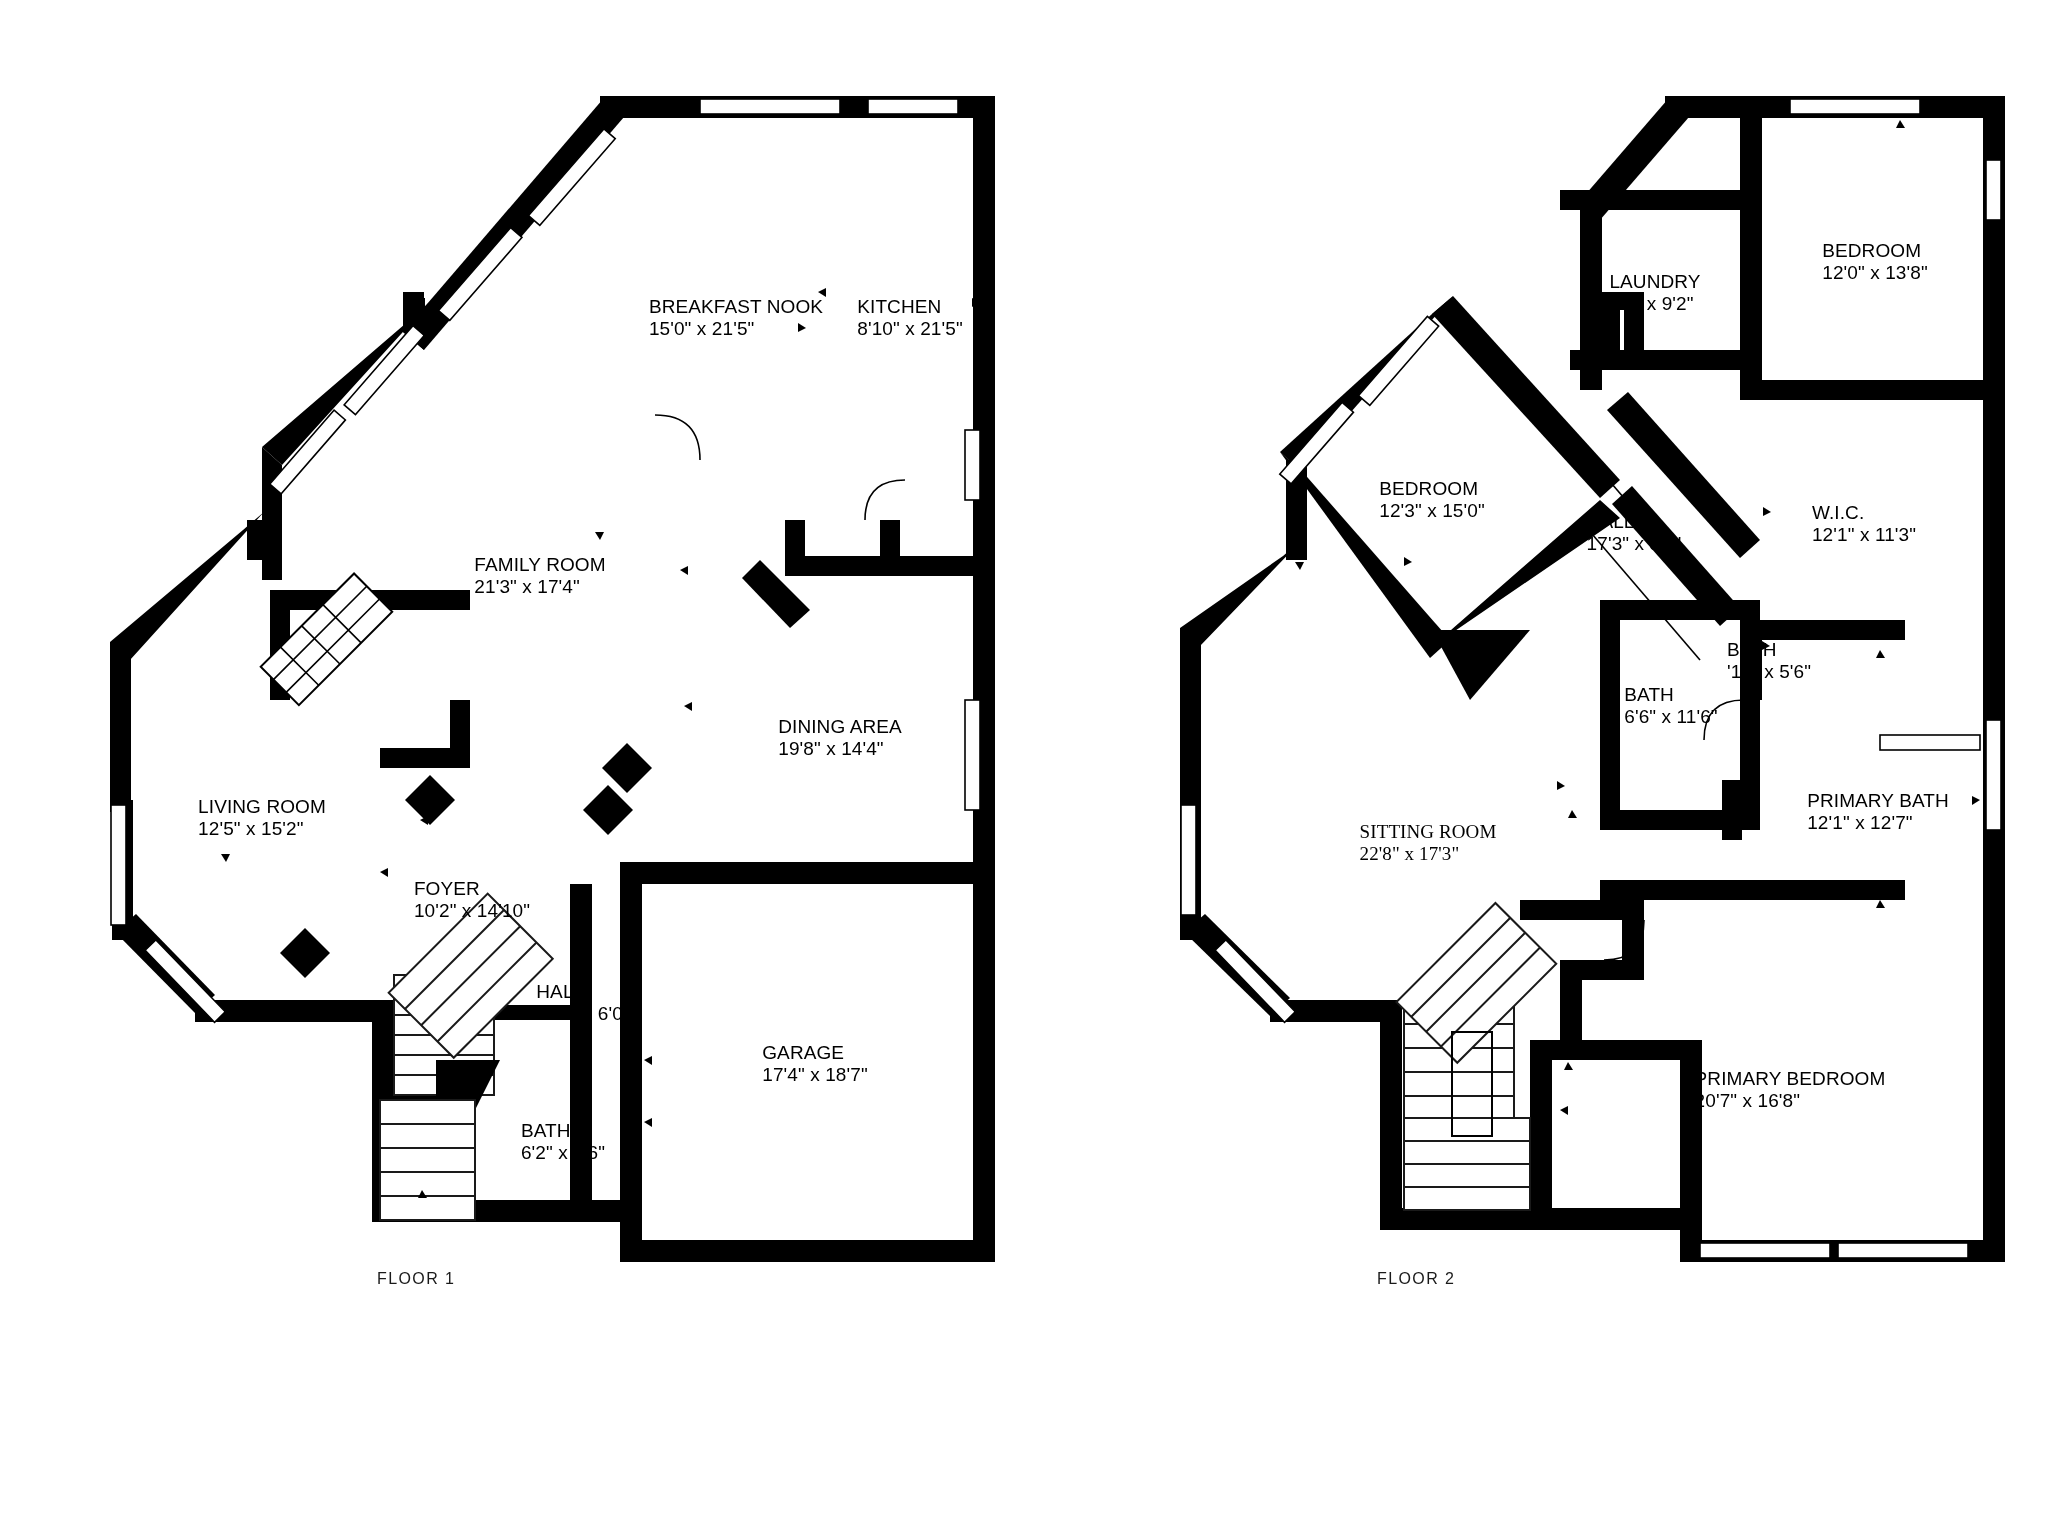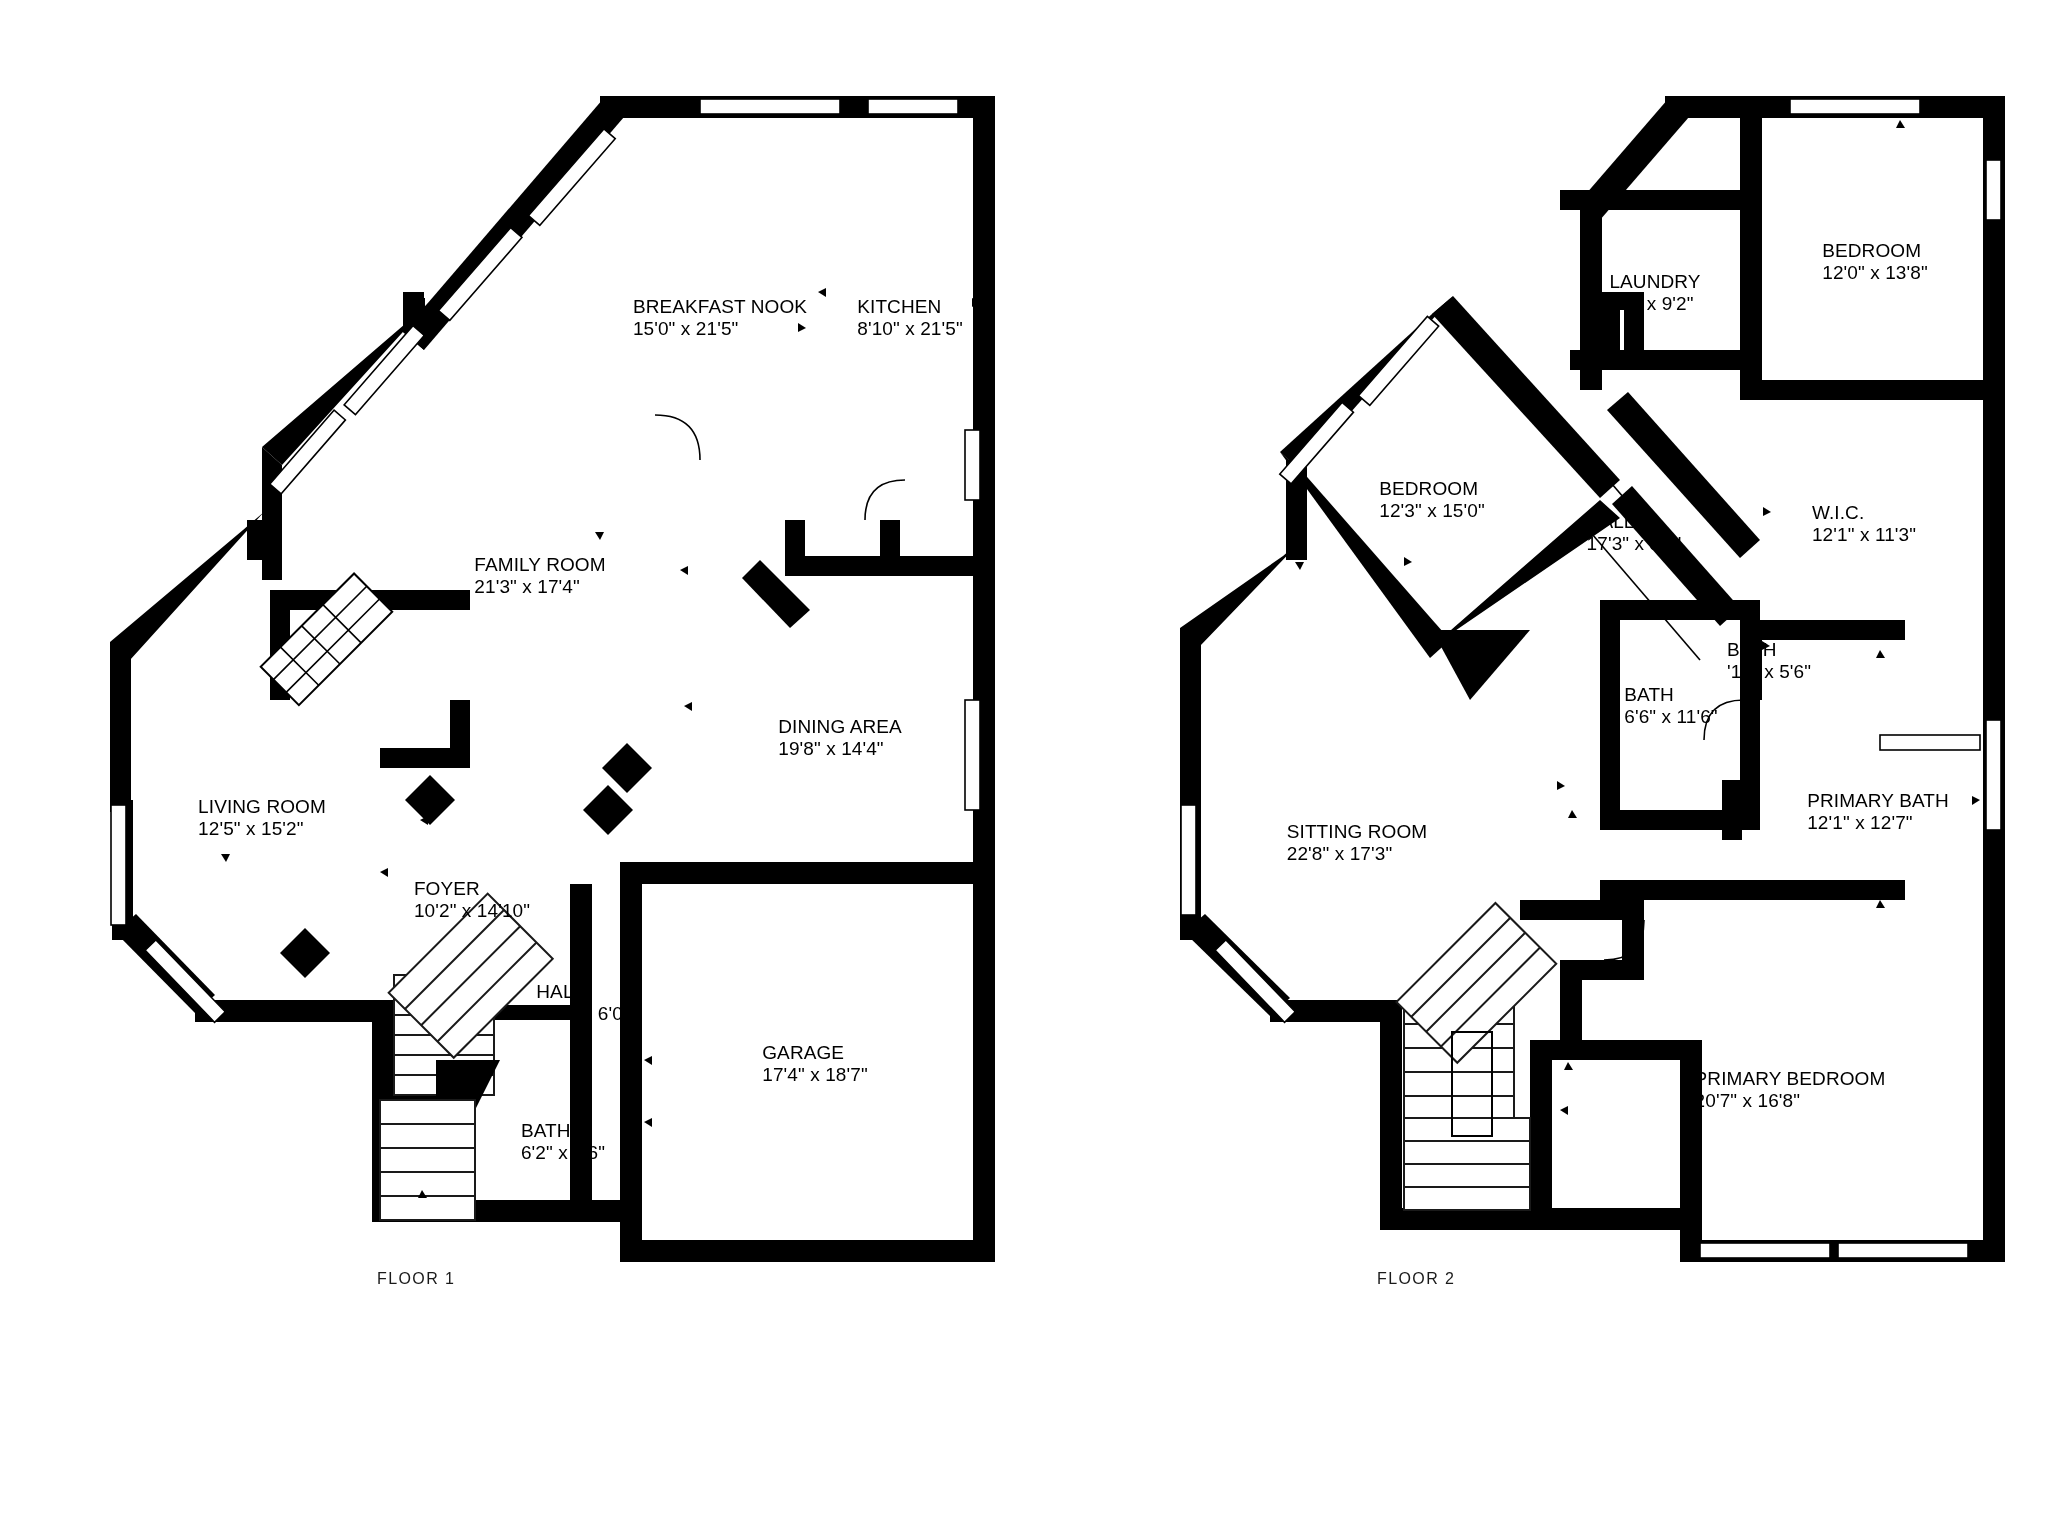--- a/index.html
+++ b/index.html
@@ -321,21 +321,21 @@
       <polygon points="1560,1110 1568,1106 1568,1115"></polygon>
       <polygon points="1412,562 1404,566 1404,557"></polygon>
     </g>
 
     <g class="swing">
       <path d="M 1744 700 q -40 0 -40 40"></path>
       <path d="M 1604 960 q 40 0 40 -40"></path>
     </g>
   </svg>
 
-  <div class="room-label" style="left:720px; top:318px;">
+  <div class="room-label" style="left:736px; top:318px;">
     <span class="rname">BREAKFAST NOOK</span>
     <span class="rdim">15'0" x 21'5"</span>
   </div>
 
   <div class="room-label" style="left:910px; top:318px;">
     <span class="rname">KITCHEN</span>
     <span class="rdim">8'10" x 21'5"</span>
   </div>
 
   <div class="room-label" style="left:540px; top:576px;">
@@ -408,21 +408,21 @@
   <div class="room-label" style="left:1671px; top:706px;">
     <span class="rname">BATH</span>
     <span class="rdim">6'6" x 11'6"</span>
   </div>
 
   <div class="room-label" style="left:1878px; top:812px;">
     <span class="rname">PRIMARY BATH</span>
     <span class="rdim">12'1" x 12'7"</span>
   </div>
 
-  <div class="room-label" style="left:1357px; top:843px;">
+  <div class="room-label" style="left:1428px; top:843px;font-family:Liberation Serif, serif;">
     <span class="rname">SITTING ROOM</span>
     <span class="rdim">22'8" x 17'3"</span>
   </div>
 
   <div class="room-label" style="left:1790px; top:1090px;">
     <span class="rname">PRIMARY BEDROOM</span>
     <span class="rdim">20'7" x 16'8"</span>
   </div>
 
   <div class="floor-caption" style="left:1377px; top:1270px;">FLOOR 2</div>

